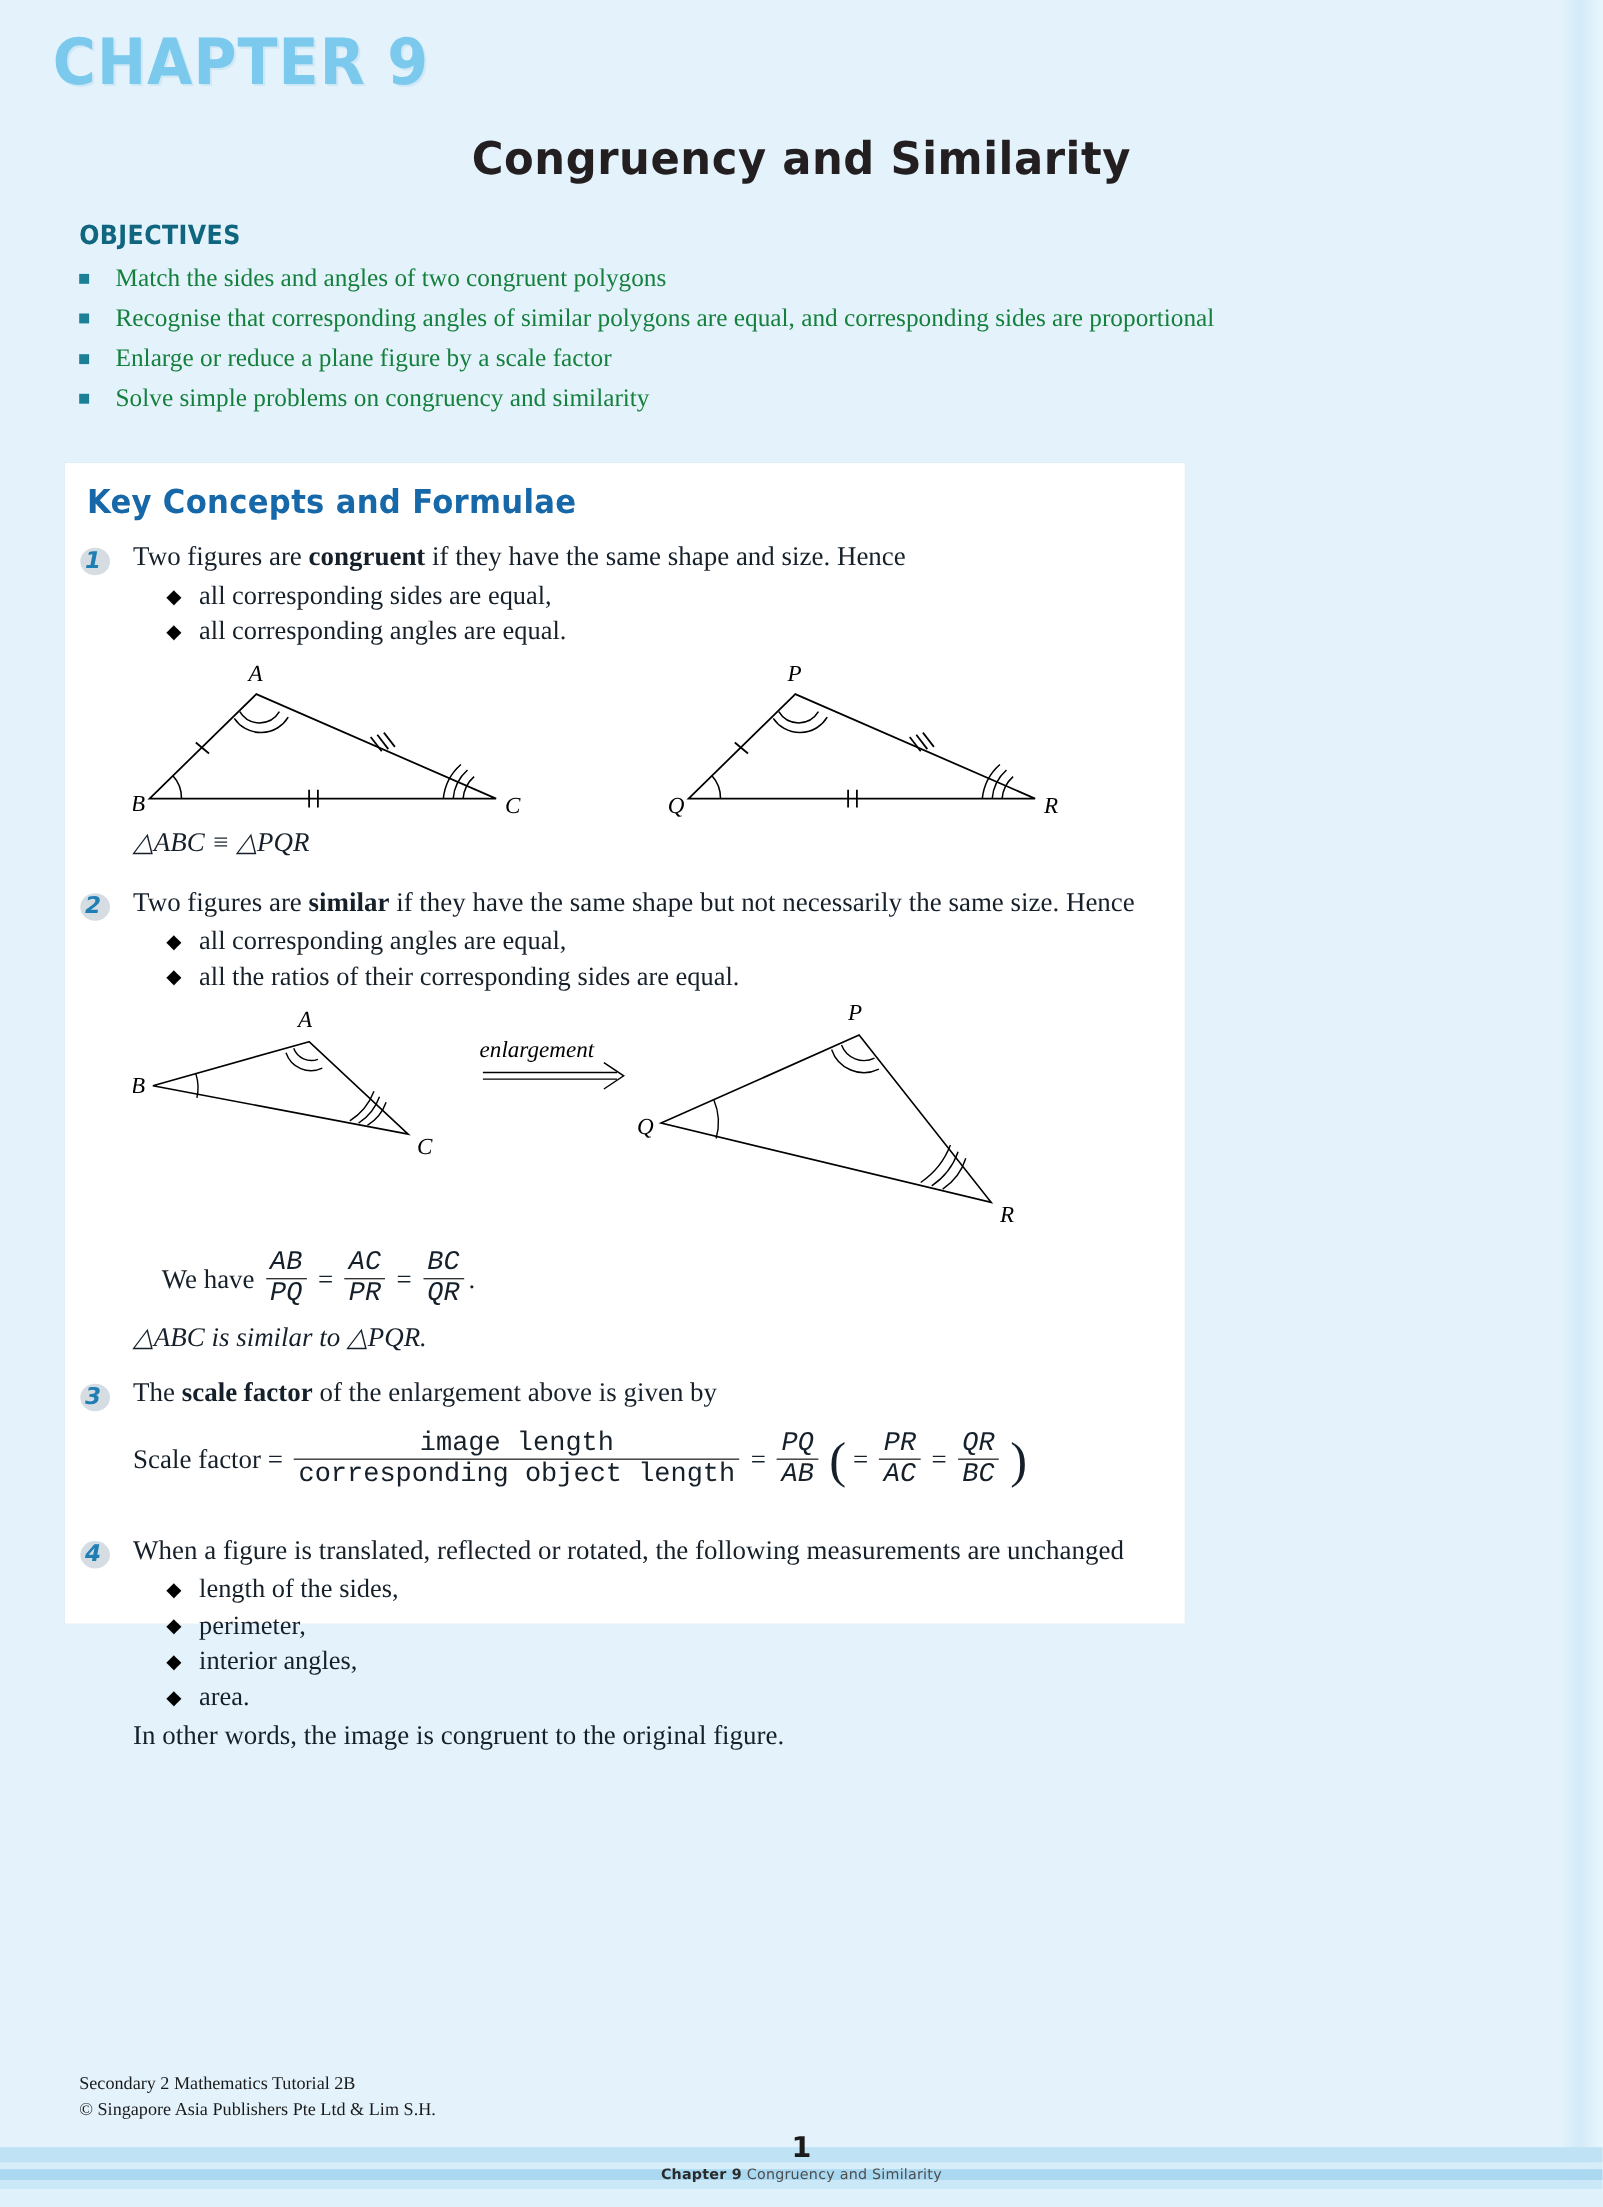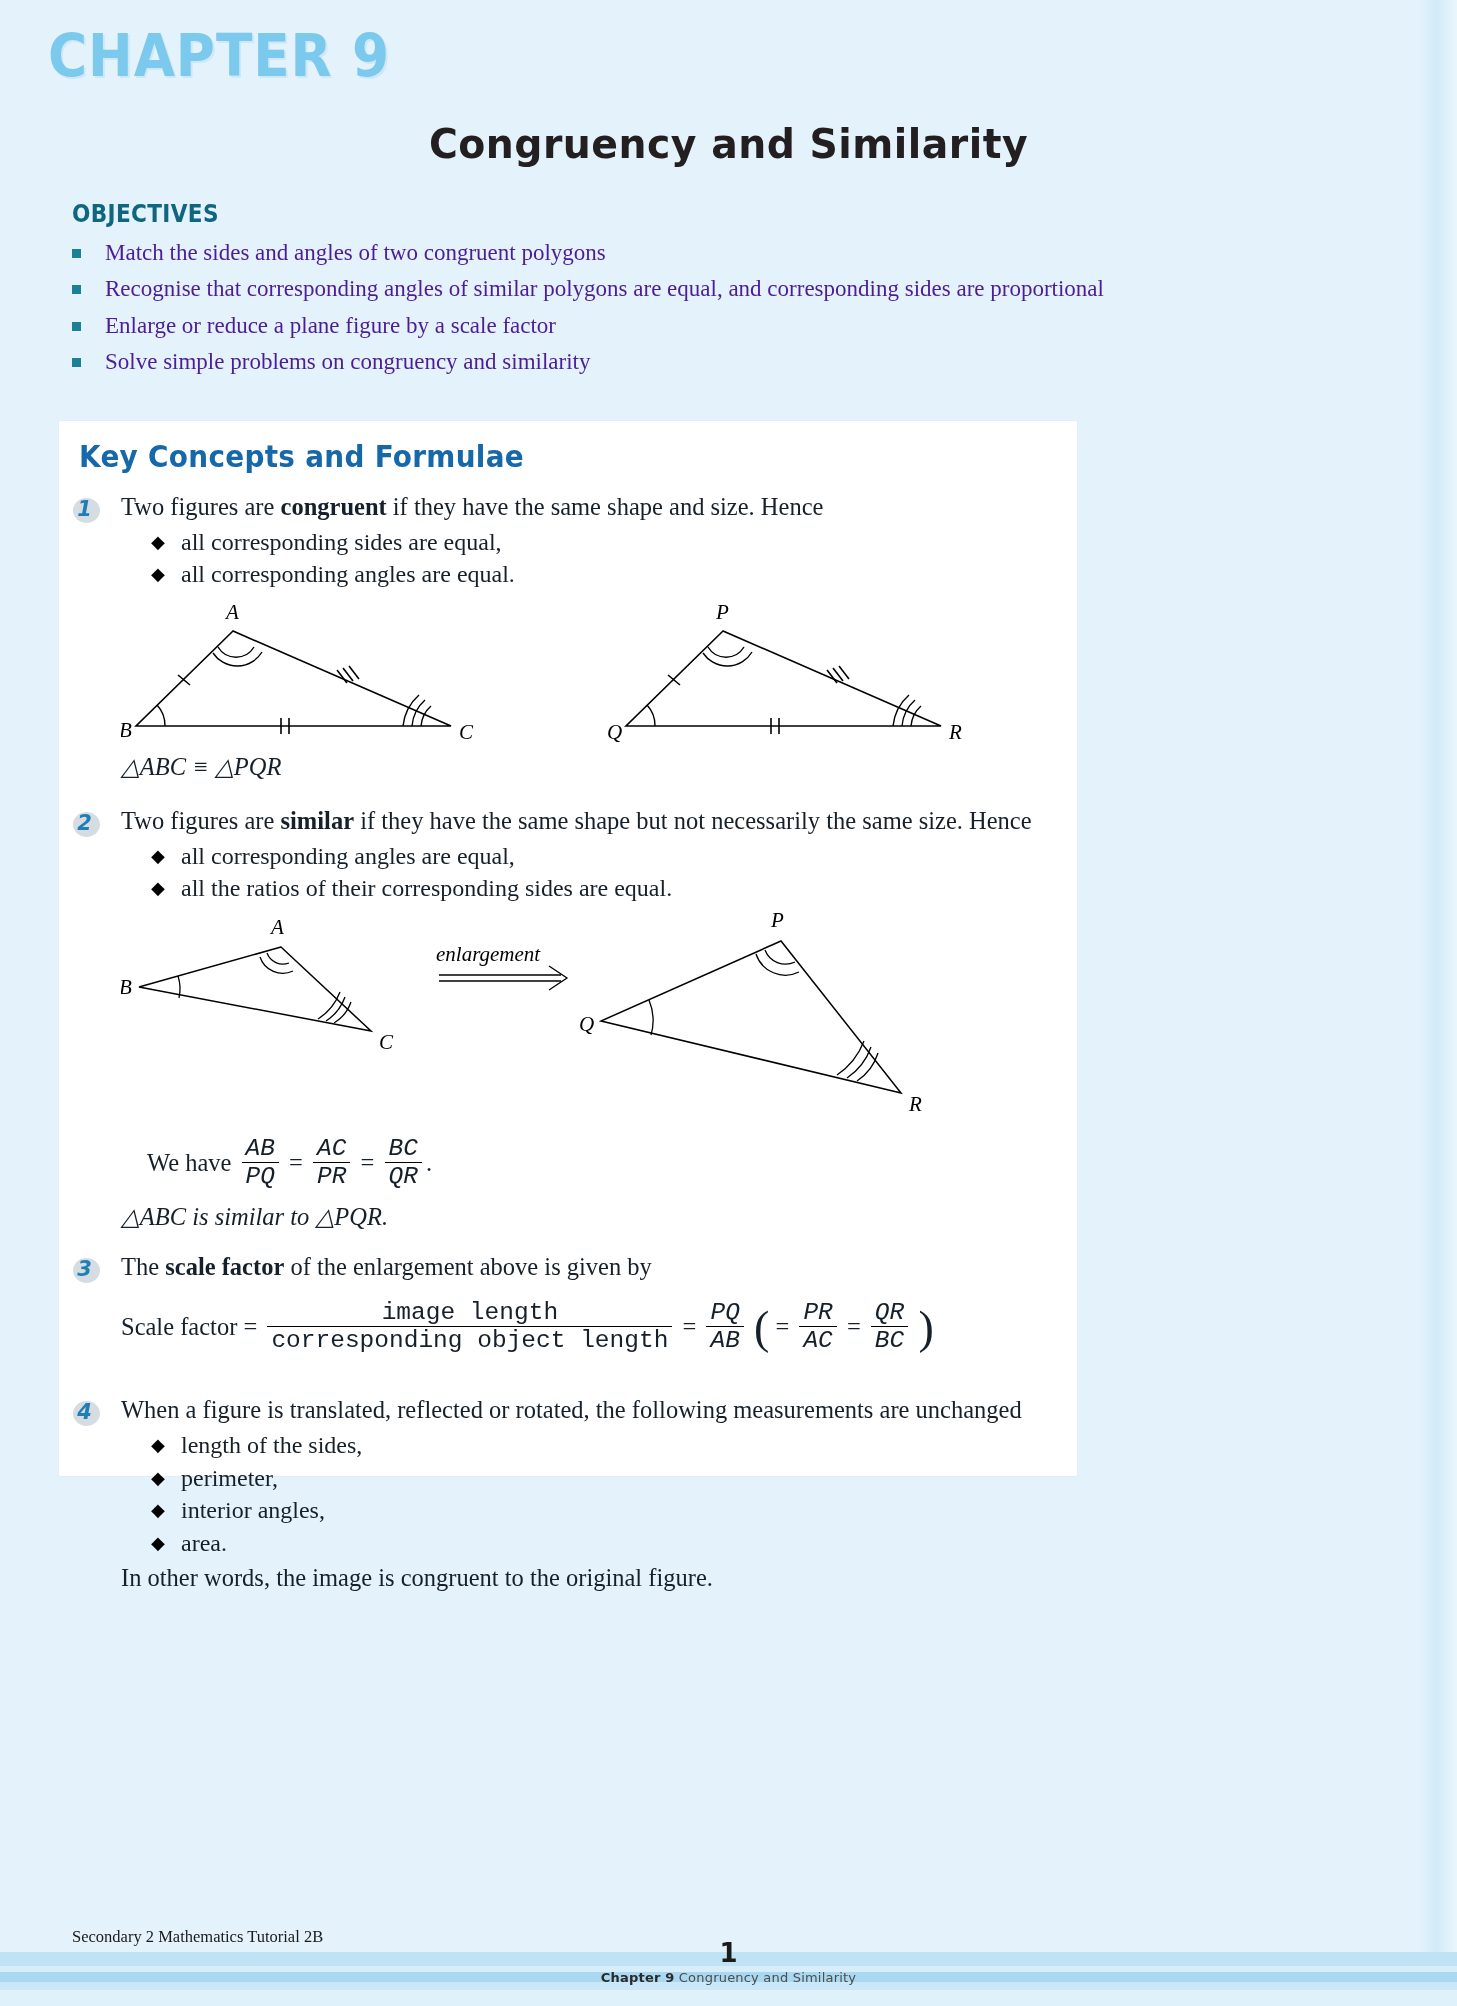--- a/index.html
+++ b/index.html
@@ -66,21 +66,21 @@
   }
   .obj-list {
     margin: 0;
     padding: 0;
     list-style: none;
   }
   .obj-item {
     display: flex;
     align-items: flex-start;
     font-size: 23px;
-    color: #4c1d95;
+    color: #15803d;
     line-height: 1.32;
     margin-bottom: 6px;
   }
   .obj-bullet {
     width: 9px;
     height: 9px;
     background: #1b7f96;
     margin-right: 24px;
     margin-top: 11px;
     flex: none;
@@ -203,21 +203,21 @@
     font-weight: 300;
     position: relative;
     top: -1px;
   }
   
   .diagram { position: relative; }
   
   .footer-text {
     position: absolute;
     left: 72px;
-    top: 1925px;
+    top: 1882px;
     font-size: 16.5px;
     color: #1a1a1a;
     line-height: 1.45;
     font-family: "Liberation Serif", serif;
   }
   .footer-bar {
     position: absolute;
     left: 0;
     right: 0;
     height: 14px;

